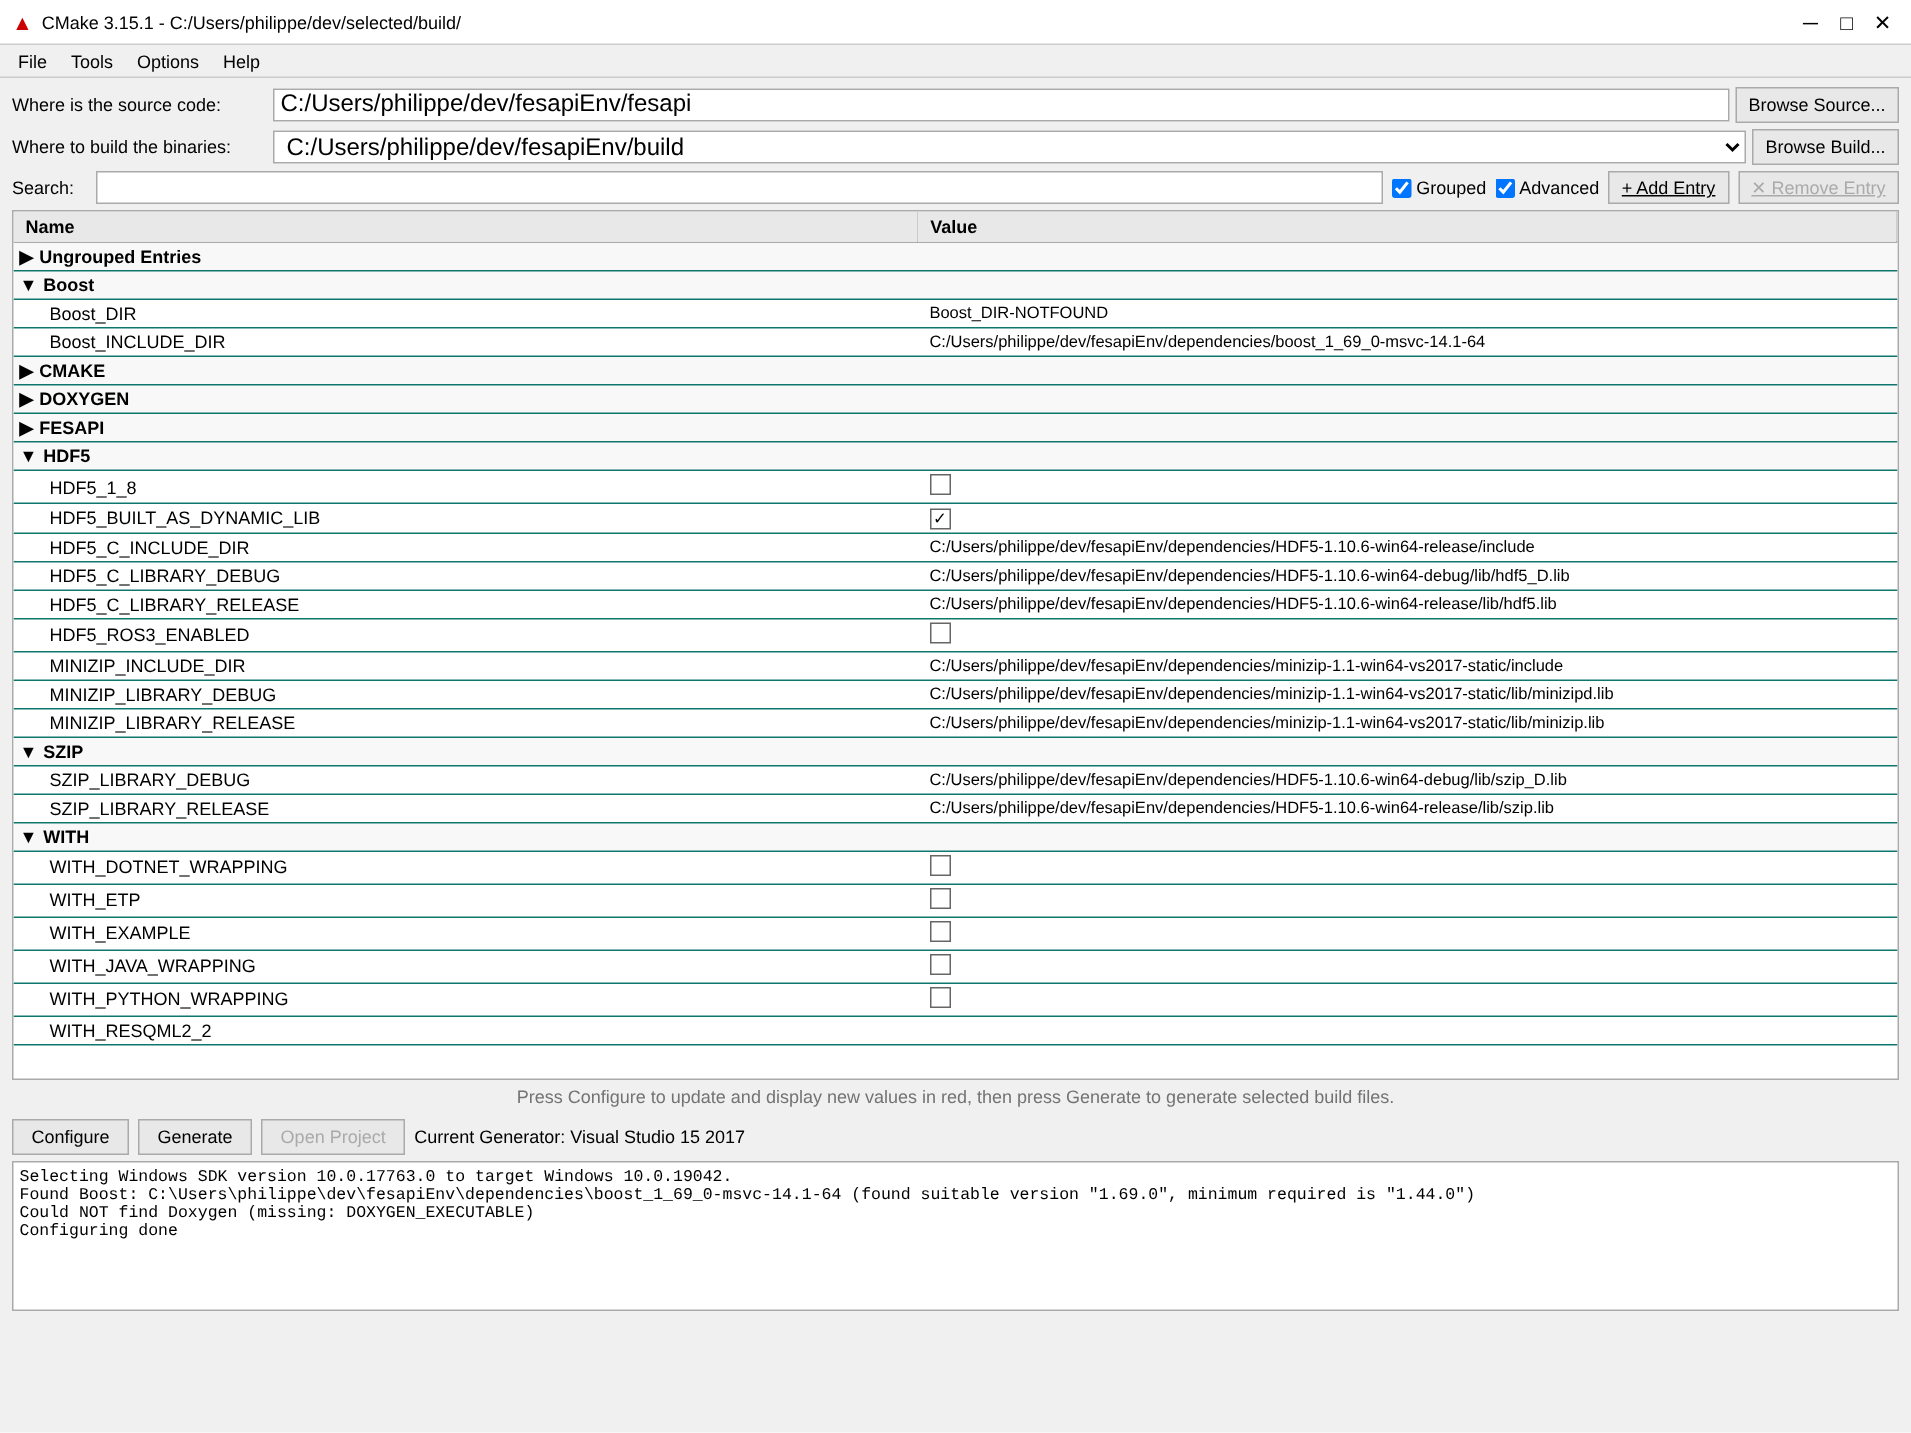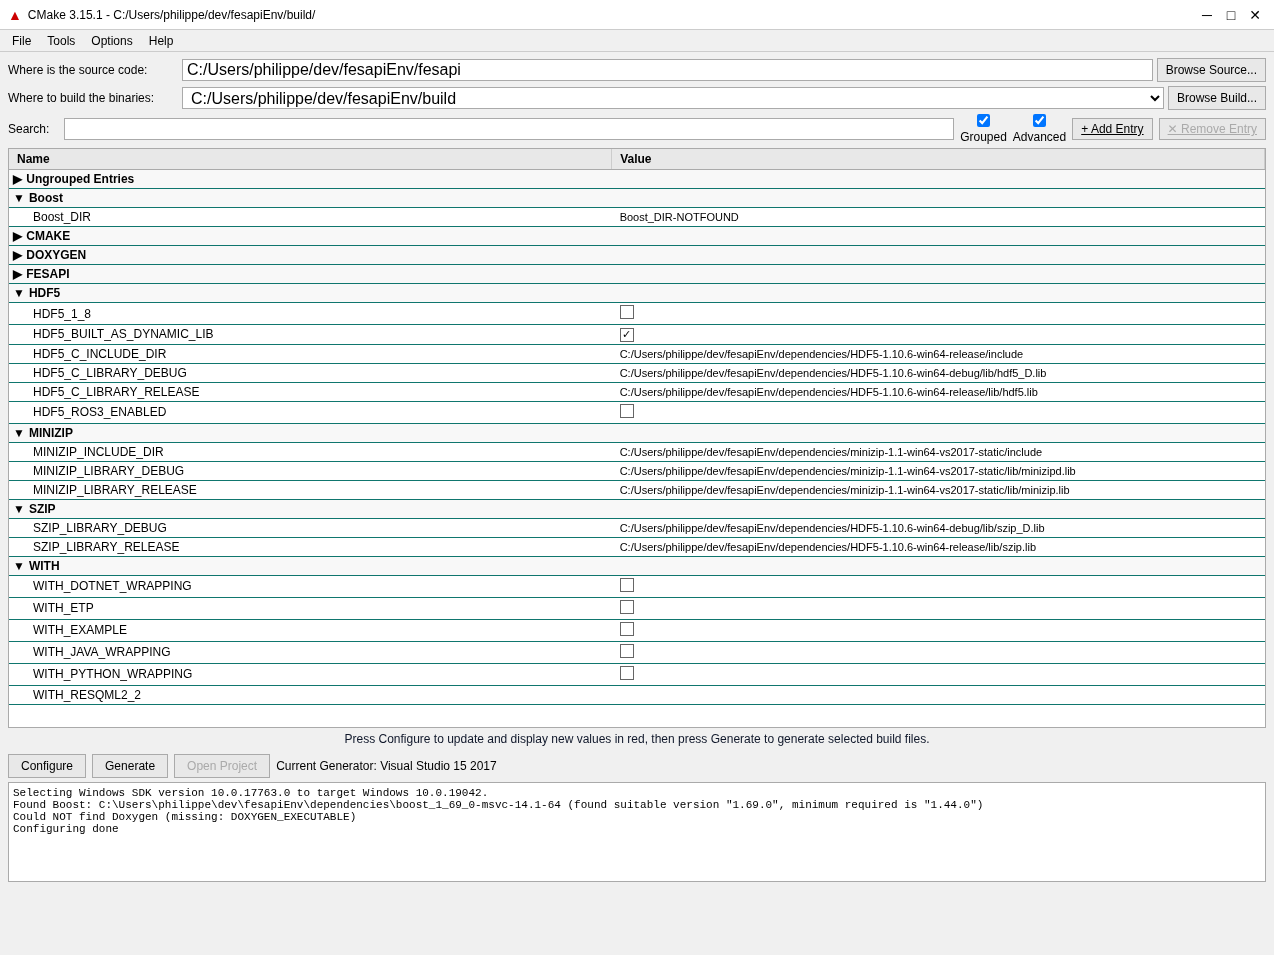--- a/index.html
+++ b/index.html
@@ -82,21 +82,20 @@
       font-size: 12px;
       background: #fff;
     }
     .checkbox-label {
       display: flex;
       align-items: center;
       gap: 3px;
       font-size: 12px;
       white-space: nowrap;
       cursor: pointer;
-      flex-direction: column;
     }
     .checkbox-label input { cursor: pointer; }
     .action-btn {
       height: 22px;
       padding: 0 8px;
       border: 1px solid #aaa;
       background: #e8e8e8;
       cursor: pointer;
       font-size: 12px;
       white-space: nowrap;
@@ -156,21 +155,21 @@
       justify-content: center;
       font-size: 11px;
     }
     .cmake-checkbox.checked::after { content: '✓'; }
 
     
     #status-bar {
       text-align: center;
       font-size: 12px;
       padding: 4px 0;
-      color: #0f172a;
+      color: #737373;
     }
 
     
     #bottom-controls {
       display: flex;
       align-items: center;
       gap: 6px;
       padding: 4px 0;
     }
     .bottom-btn {
@@ -195,21 +194,21 @@
       white-space: pre-wrap;
       color: #000;
     }
   </style>
 </head>
 <body>
 
 <div id="titlebar">
   <div id="titlebar-left">
     <span style="color:#c00;font-weight:bold;font-size:14px;">▲</span>
-    <span id="titlebar-title-text">CMake 3.15.1 - C:/Users/philippe/dev/fesapiEnv/build/</span>
+    <span id="titlebar-title-text">CMake 3.15.1 - C:/Users/philippe/dev/selected/build/</span>
   </div>
   <div id="titlebar-controls">
     <button class="title-btn">─</button>
     <button class="title-btn">□</button>
     <button class="title-btn close">✕</button>
   </div>
 </div>
 
 <div id="menubar">
   <div class="menu-item">File</div>
@@ -261,20 +260,24 @@
       <tr class="group-header">
             <td colspan="2" style="padding-left: 4px;"><span class="group-toggle">▶</span><strong>Ungrouped Entries</strong></td>
           </tr>
           <tr class="group-header">
             <td colspan="2" style="padding-left: 4px;"><span class="group-toggle">▼</span><strong>Boost</strong></td>
           </tr>
           <tr>
             <td class="indent-1">Boost_DIR</td>
             <td style="font-size: 11px;">Boost_DIR-NOTFOUND</td>
           </tr>
+          <tr>
+            <td class="indent-1">Boost_INCLUDE_DIR</td>
+            <td style="font-size: 11px;">C:/Users/philippe/dev/fesapiEnv/dependencies/boost_1_69_0-msvc-14.1-64</td>
+          </tr>
           <tr class="group-header">
             <td colspan="2" style="padding-left: 4px;"><span class="group-toggle">▶</span><strong>CMAKE</strong></td>
           </tr>
           <tr class="group-header">
             <td colspan="2" style="padding-left: 4px;"><span class="group-toggle">▶</span><strong>DOXYGEN</strong></td>
           </tr>
           <tr class="group-header">
             <td colspan="2" style="padding-left: 4px;"><span class="group-toggle">▶</span><strong>FESAPI</strong></td>
           </tr>
           <tr class="group-header">
@@ -296,23 +299,20 @@
             <td class="indent-1">HDF5_C_LIBRARY_DEBUG</td>
             <td style="font-size: 11px;">C:/Users/philippe/dev/fesapiEnv/dependencies/HDF5-1.10.6-win64-debug/lib/hdf5_D.lib</td>
           </tr>
           <tr>
             <td class="indent-1">HDF5_C_LIBRARY_RELEASE</td>
             <td style="font-size: 11px;">C:/Users/philippe/dev/fesapiEnv/dependencies/HDF5-1.10.6-win64-release/lib/hdf5.lib</td>
           </tr>
           <tr>
             <td class="indent-1">HDF5_ROS3_ENABLED</td>
             <td><div class="cmake-checkbox"></div></td>
-          </tr>
-          <tr class="group-header">
-            <td colspan="2" style="padding-left: 4px;"><span class="group-toggle">▼</span><strong>MINIZIP</strong></td>
           </tr>
           <tr>
             <td class="indent-1">MINIZIP_INCLUDE_DIR</td>
             <td style="font-size: 11px;">C:/Users/philippe/dev/fesapiEnv/dependencies/minizip-1.1-win64-vs2017-static/include</td>
           </tr>
           <tr>
             <td class="indent-1">MINIZIP_LIBRARY_DEBUG</td>
             <td style="font-size: 11px;">C:/Users/philippe/dev/fesapiEnv/dependencies/minizip-1.1-win64-vs2017-static/lib/minizipd.lib</td>
           </tr>
           <tr>

